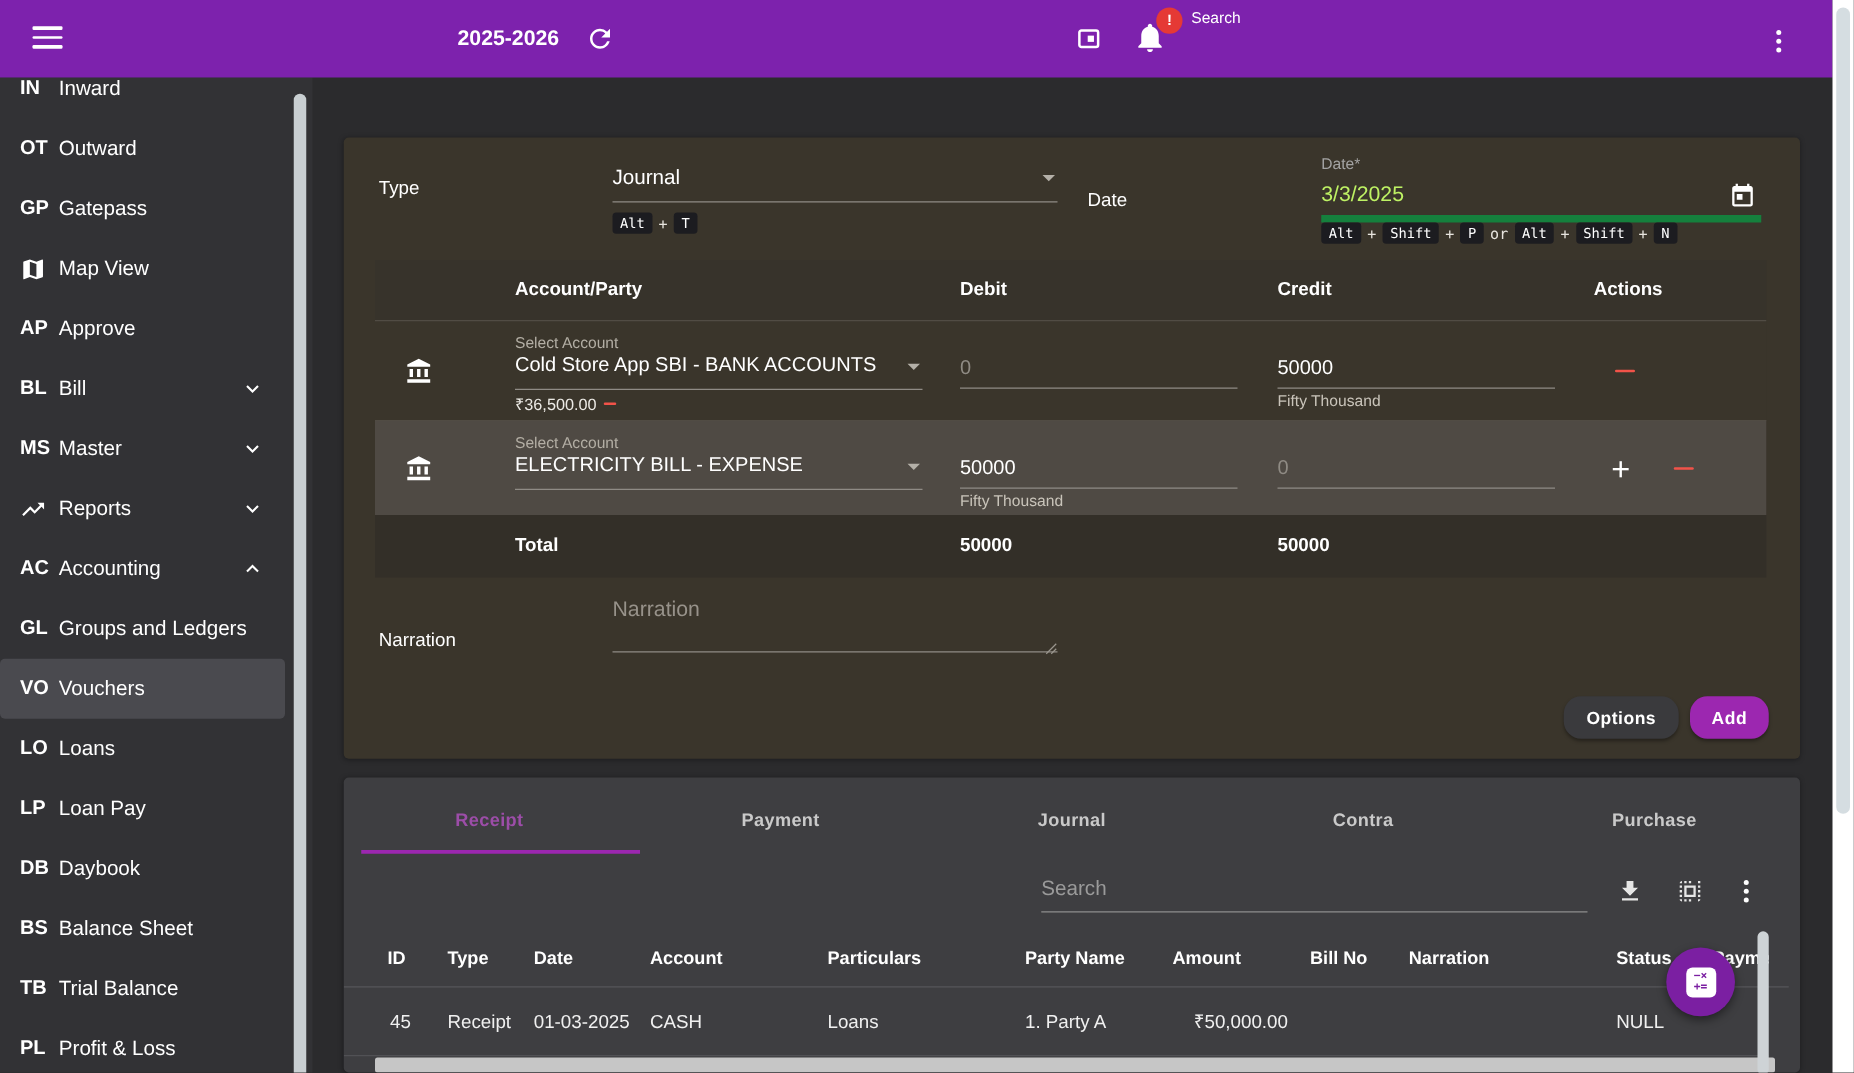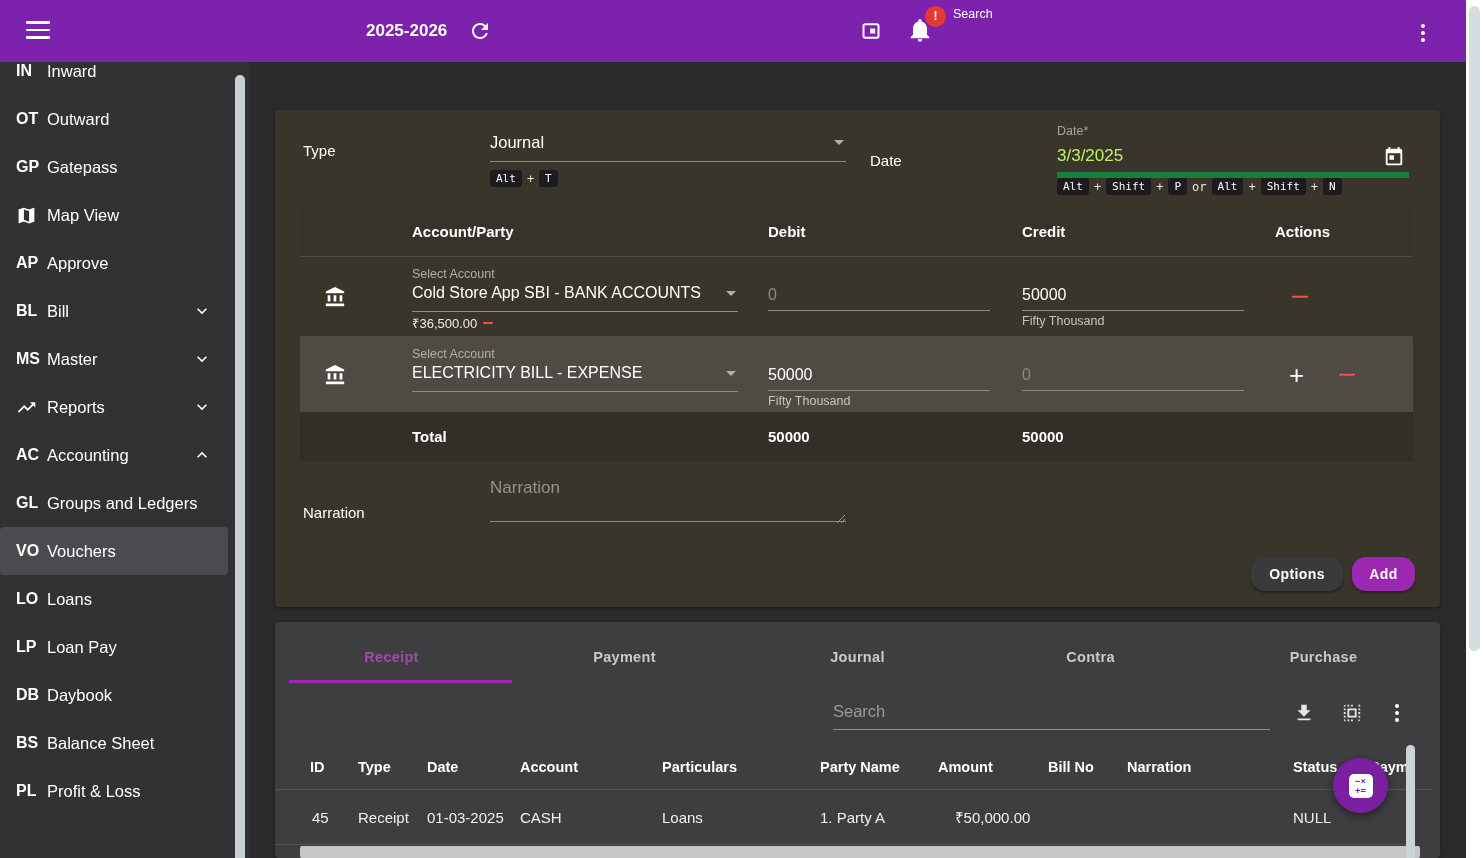--- a/index.html
+++ b/index.html
@@ -243,20 +243,24 @@
       <span class="abbr">LP</span>
         <span class="lbl">Loan Pay</span>
     </div>
     <div class="side-item">
       <span class="abbr">DB</span>
         <span class="lbl">Daybook</span>
     </div>
     <div class="side-item">
       <span class="abbr">BS</span>
         <span class="lbl">Balance Sheet</span>
+    </div>
+    <div class="side-item">
+      <span class="abbr">TB</span>
+        <span class="lbl">Trial Balance</span>
     </div>
     <div class="side-item">
       <span class="abbr">PL</span>
         <span class="lbl">Profit &amp; Loss</span>
     </div>
   </div>
   <div class="side-scroll"></div>
 </div>
 
 <div class="panel form-panel">

